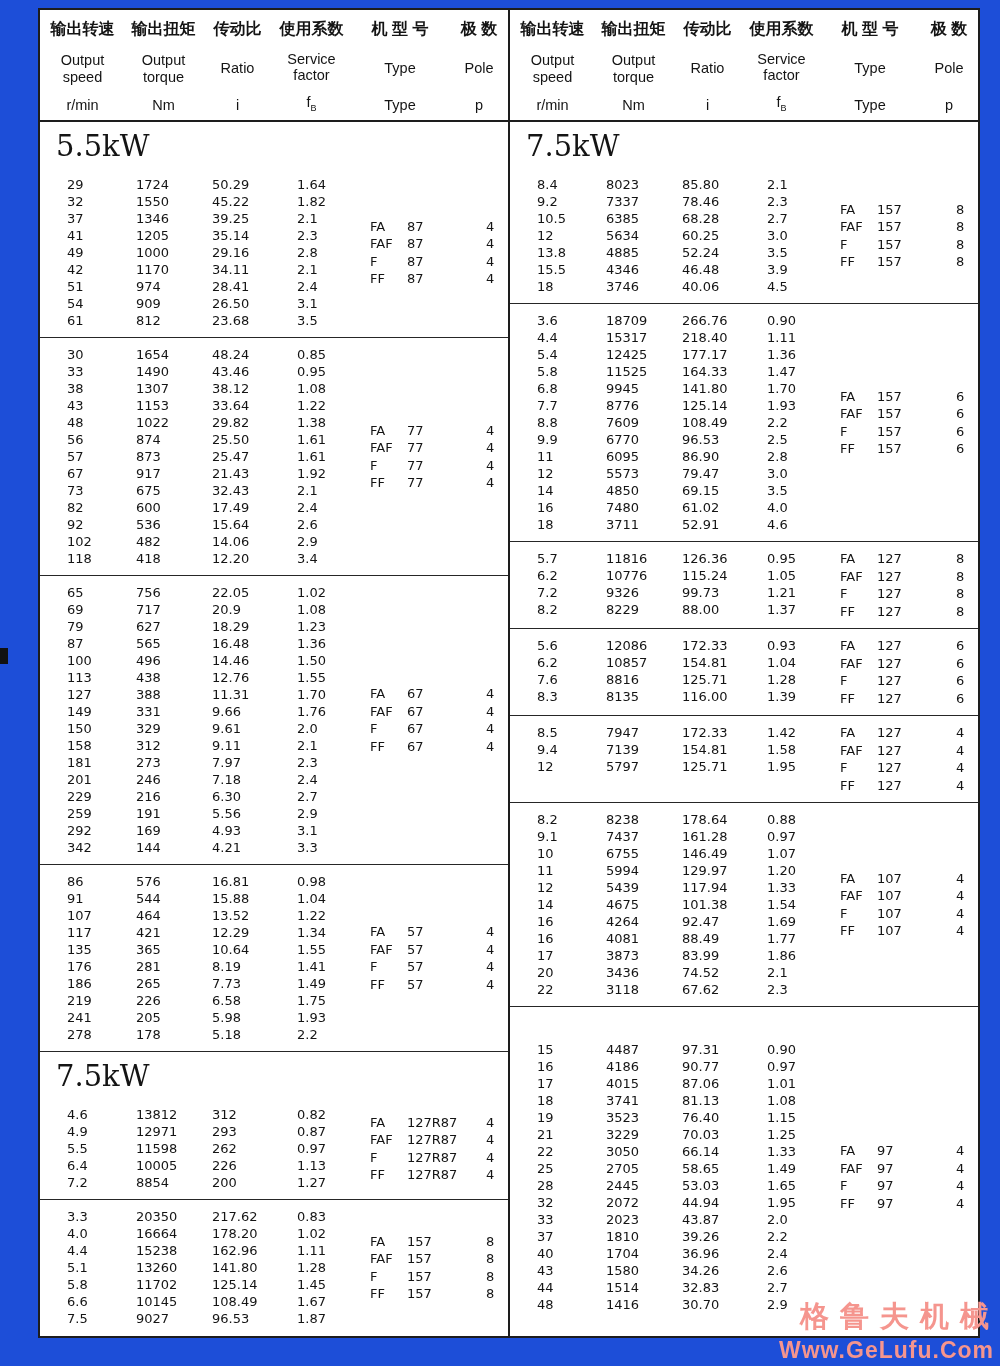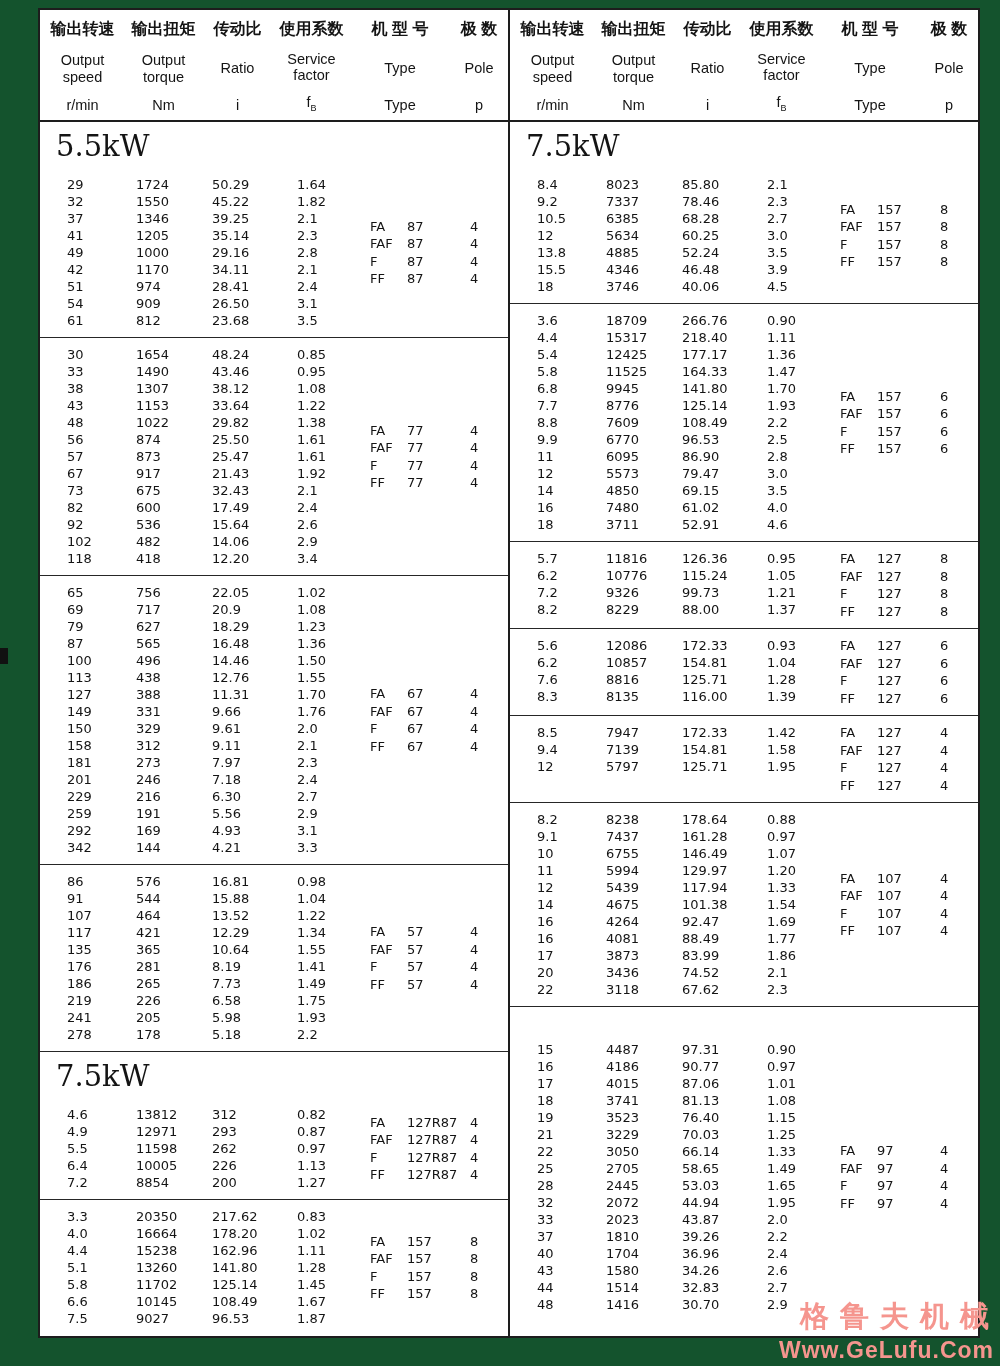--- a/index.html
+++ b/index.html
@@ -1,17 +1,17 @@
 <!DOCTYPE html>
 <html><head>
 <meta charset="utf-8">
 <style>
   html,body { margin:0; padding:0; background:#ffffff; }
   .page {
-    position:relative; width:1000px; height:1366px; background:#14532d;
+    position:relative; width:1000px; height:1366px; background:#1d4ed8;
     font-family:"Liberation Sans", sans-serif; color:#141414; overflow:hidden;
   }
   .table-box {
     position:absolute; left:38px; top:8px; width:942px; height:1330px;
     border:2px solid #1d1d1d; box-sizing:border-box; display:flex; background:#fff;
   }
   .panel { width:468px; display:flex; flex-direction:column; overflow:hidden; }
   .divider { width:2px; background:#1d1d1d; flex:0 0 2px; }
 
   
@@ -31,21 +31,21 @@
     padding:9px 0 2px 16px; height:46px; box-sizing:border-box; line-height:1.1;
   }
 
   
   .group { display:flex; padding:8px 0; border-bottom:1.5px solid #262626; box-sizing:border-box; }
   .group.last { border-bottom:none; }
   .rows { width:330px; flex:0 0 330px; padding-left:27px; box-sizing:border-box; }
   .row  { display:grid; grid-template-columns:69px 76px 85px 1fr; height:17px; line-height:17px; }
   .cell { font-family:"DejaVu Sans", sans-serif; font-size:13px; text-align:left; }
   .typeblock { flex:1; display:flex; flex-direction:column; justify-content:center; }
-  .tline { display:grid; grid-template-columns:100px 1fr; height:17.5px; line-height:17.5px; }
+  .tline { display:grid; grid-template-columns:100px 1fr; height:17.5px; line-height:17.5px;gap:16px; }
   .tname, .tpole { font-family:"DejaVu Sans", sans-serif; font-size:13px; }
   .tpre { display:inline-block; width:37px; }
   #panel-1 .group:last-child { padding-top:34px; }
 
   
   .edge-tick { position:absolute; left:0; top:648px; width:8px; height:16px; background:#111; }
 
   
   .watermark { position:absolute; right:6px; bottom:2px; text-align:right; z-index:5; }
   .wm-cn {

